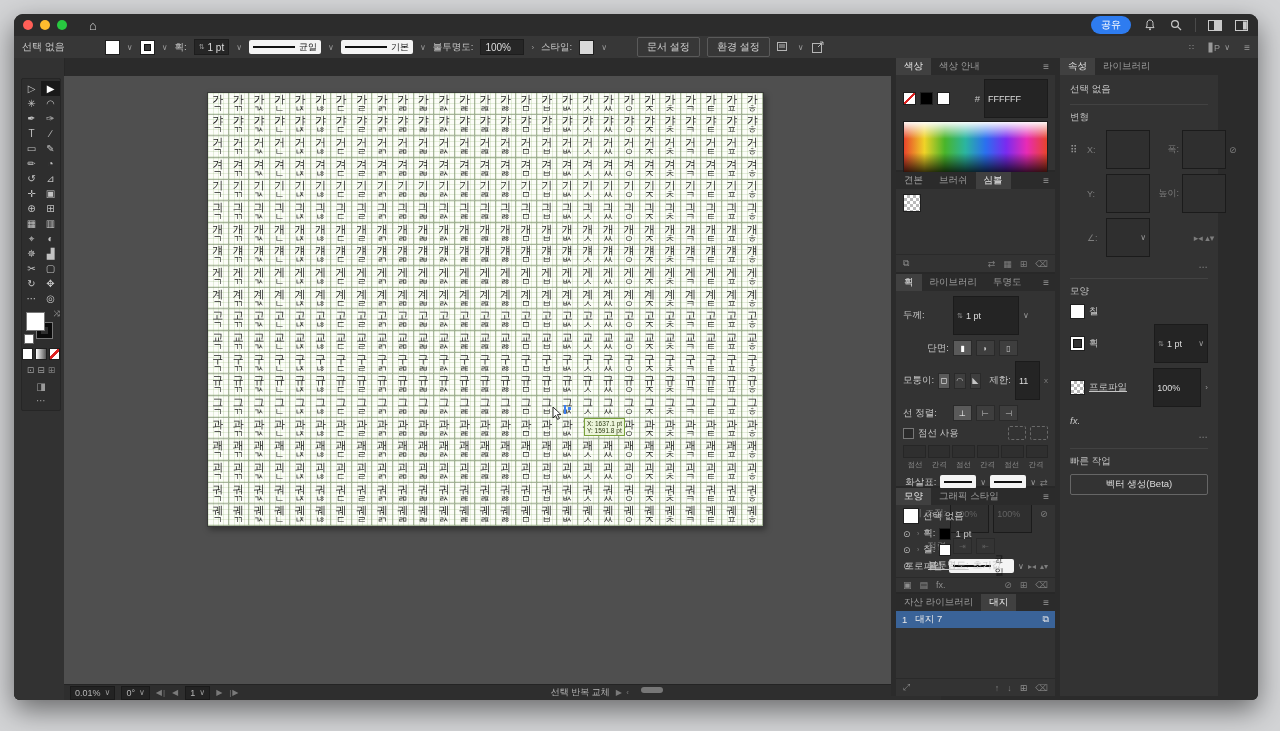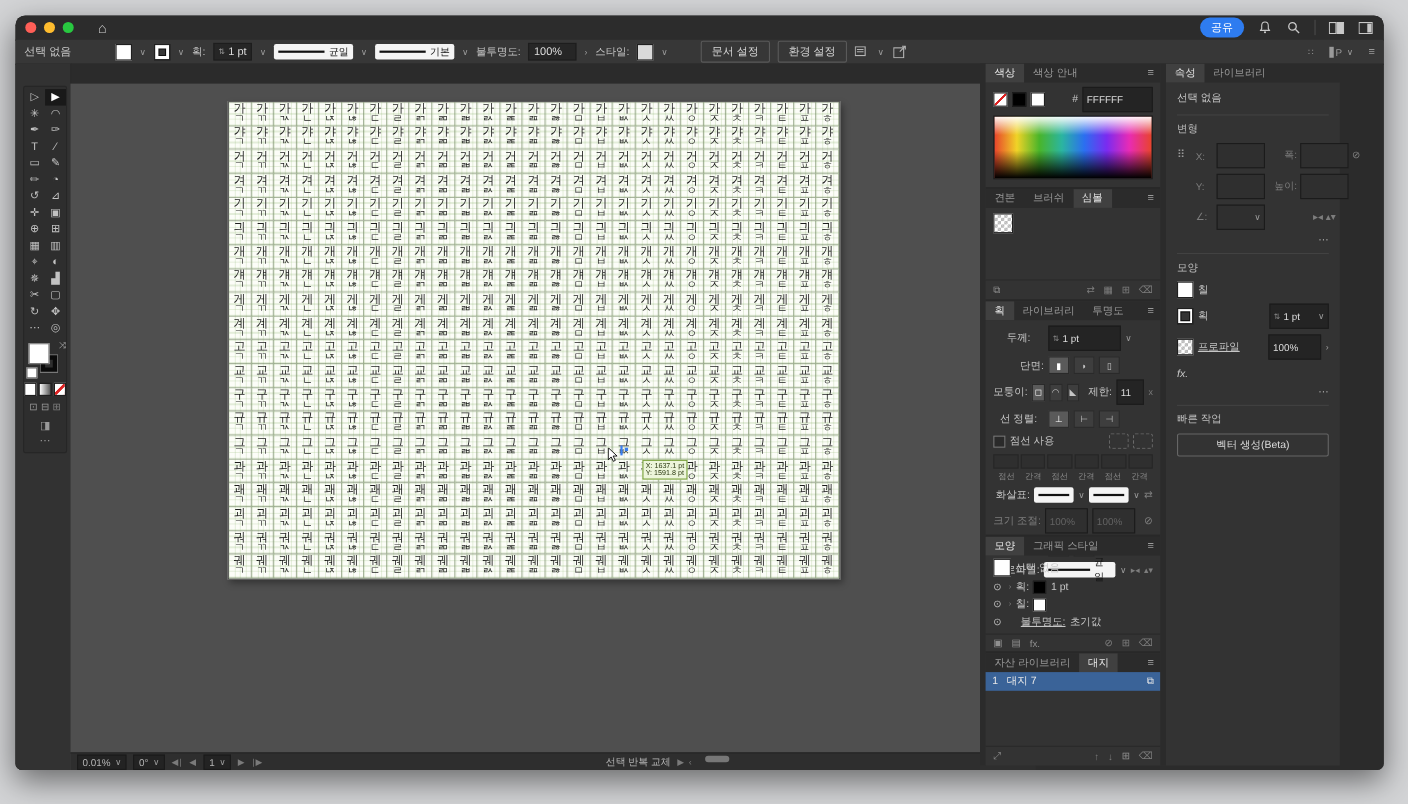--- a/index.html
+++ b/index.html
@@ -78,21 +78,21 @@
   .panel{border-bottom:2px solid #282828;display:flex;flex-direction:column}
   .ptabrow{display:flex;align-items:center;background:#2b2b2b;height:17px}
   .ptabs{display:flex;height:17px;flex:1}
   .ptab{padding:0 8px;font-size:9.5px;color:#9a9a9a;display:flex;align-items:center;white-space:nowrap}
   .ptab.active{background:#404040;color:#e6e6e6}
   .pmenu{color:#9a9a9a;font-size:10px;margin:0 6px 0 auto}
   .pcontent{padding:5px 7px;font-size:9.5px;color:#c9c9c9}
   .row{display:flex;align-items:center;gap:4px;margin-bottom:5px}
   .lab{color:#c6c6c6;font-size:9.5px;white-space:nowrap}
   .dim{color:#7d7d7d}
-  .fld{background:#242424;border:1px solid #1b1b1b;color:#ddd;font-size:9px;height:13px;display:flex;align-items:center;padding:4px 3px;gap:3px}
+  .fld{background:#242424;border:1px solid #1b1b1b;color:#ddd;font-size:9px;height:13px;display:flex;align-items:center;padding:12px 3px;gap:3px}
   .fld.dis{color:#636363;background:#2f2f2f}
   .btn3{width:17px;height:14px;background:#3e3e3e;border:1px solid #2a2a2a;color:#c5c5c5;font-size:8px;display:flex;align-items:center;justify-content:center}
   .btn3.on{background:#5a5a5a;color:#fff}
   .btn3.dis{color:#5e5e5e;background:#343434}
   .spectrum{height:56px;margin:3px 0;border:1px solid #1c1c1c;
     background:linear-gradient(to bottom,rgba(255,255,255,.95),rgba(255,255,255,0) 30%,rgba(0,0,0,0) 55%,#000 100%),
                linear-gradient(to right,#e8442b,#f0d327,#49b52a,#2bb5a0,#2b6ff0,#7a2bf0,#e82bb5,#e8442b)}
   .checker{background-image:linear-gradient(45deg,#b9b9b9 25%,transparent 25%,transparent 75%,#b9b9b9 75%),linear-gradient(45deg,#b9b9b9 25%,transparent 25%,transparent 75%,#b9b9b9 75%);background-size:6px 6px;background-position:0 0,3px 3px;background-color:#fff}
   .nonechip{background:linear-gradient(135deg,transparent 42%,#d22 42%,#d22 58%,transparent 58%),#fff}
   .blackchip{background:#000}
@@ -2539,21 +2539,21 @@
         <div class="ptabrow">
             <div class="ptabs">
               <span class="ptab active">획</span>
               <span class="ptab">라이브러리</span>
               <span class="ptab">투명도</span>
             </div>
             <span class="pmenu">≡</span>
           </div>
         <div class="pcontent">
           <div class="row">
-            <span class="lab" style="width:46px;text-align:center">두께:</span>
+            <span class="lab" style="width:46px;text-align:left">두께:</span>
             <span class="fld" style="width:58px">
                 <span style="font-size:7px;color:#8a8a8a">⇅</span>
                 <span>1 pt</span>
               </span>
             <span class="cb-dd">∨</span>
           </div>
           <div class="row">
             <span class="lab" style="width:46px;text-align:right">단면:</span>
             <span class="btn3 on">▮</span>
             <span class="btn3">◗</span>
@@ -2565,21 +2565,21 @@
             <span class="btn3">◠</span>
             <span class="btn3">◣</span>
             <span style="flex:1"></span>
             <span class="lab">제한:</span>
             <span class="fld" style="width:30px">
                 <span>11</span>
               </span>
             <span class="dim" style="font-size:8px">x</span>
           </div>
           <div class="row">
-            <span class="lab" style="width:46px;text-align:center">선 정렬:</span>
+            <span class="lab" style="width:46px;text-align:left">선 정렬:</span>
             <span class="btn3 on">⊥</span>
             <span class="btn3">⊢</span>
             <span class="btn3">⊣</span>
           </div>
           <div class="row">
             <span style="width:9px;height:9px;border:1px solid #777;background:#2a2a2a"></span>
             <span class="lab">점선 사용</span>
             <span style="flex:1"></span>
             <span class="brk"></span>
             <span class="brk"></span>

